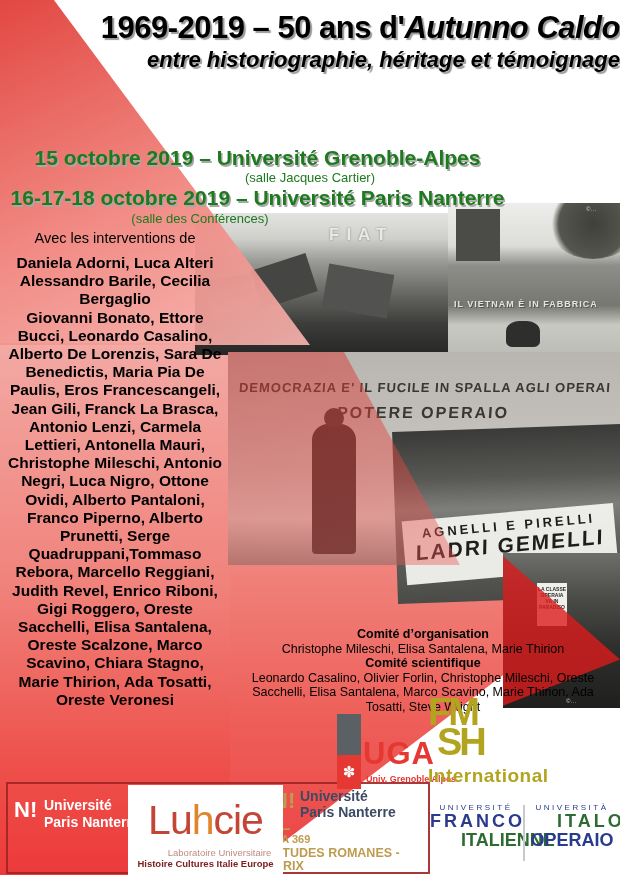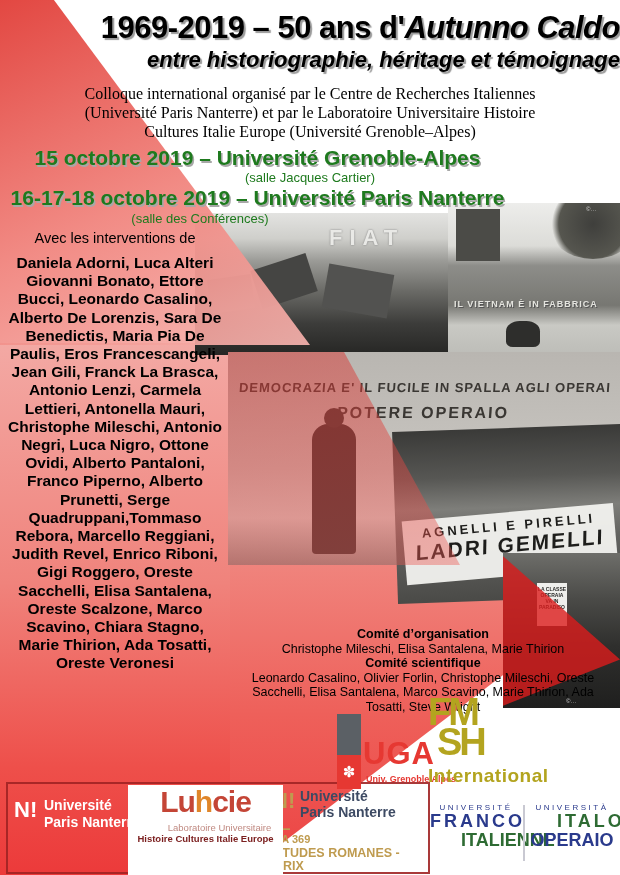--- a/index.html
+++ b/index.html
@@ -56,21 +56,21 @@
 
   
   .avec{left:18px;top:230px;width:194px;z-index:5;font-size:14.5px;text-align:center;color:#000;}
   .speakers{left:5px;top:254px;width:220px;z-index:5;font-size:15.5px;font-weight:bold;
     line-height:18.2px;text-align:center;color:#000;}
 
   
   .photo{z-index:2;overflow:hidden;}
   .ph-fiat{left:195px;top:213px;width:253px;height:142px;
     background:linear-gradient(180deg,#e3e3e1 0%,#cfcfcb 18%,#9a9a96 34%,#6a6a66 55%,#3c3c3a 78%,#262624 100%);}
-  .fiat-roof{position:absolute;left:118px;top:12px;color:#e9e9e6;font-size:22px;font-weight:bold;
+  .fiat-roof{position:absolute;left:118px;top:12px;color:#e9e9e6;font-size:17px;font-weight:bold;
     letter-spacing:7px;text-shadow:0 0 2px #777;padding-left:16px;}
   .flag{position:absolute;background:#454543;}
   .f1{left:60px;top:48px;width:58px;height:40px;transform:rotate(-18deg);}
   .f2{left:130px;top:56px;width:66px;height:44px;transform:rotate(10deg);background:#525250;}
   .f3{left:14px;top:64px;width:44px;height:34px;transform:rotate(-8deg);background:#5c5c58;}
   .ph-vietnam{left:448px;top:203px;width:172px;height:165px;
     background:linear-gradient(180deg,#ededeb 0%,#dcdcd8 26%,#8d8d89 38%,#777772 62%,#c9c9c4 74%,#b7b7b2 100%);}
   .viet-tree{position:absolute;right:-18px;top:-14px;width:90px;height:70px;border-radius:50%;
     background:radial-gradient(circle,#3f3f3c 0%,#56564f 60%,transparent 72%);}
   .viet-house{position:absolute;left:8px;top:6px;width:44px;height:52px;background:#4b4b47;}
@@ -129,21 +129,21 @@
   .ea-l2{font-size:12.5px;font-weight:bold;}
   .ea-l3{font-size:11.5px;}
   .ufi{left:430px;top:803px;width:188px;height:60px;display:flex;}
   .ufi-col{width:92px;text-align:center;}
   .ufi-div{width:2px;background:#c9c9d2;margin:2px 1px;}
   .ufi-top{font-size:8px;letter-spacing:2.5px;color:#2a3a8c;}
   .ufi-mid,.ufi-bot{font-size:18px;font-weight:bold;line-height:19px;}
   .navy{color:#2a3a8c;} .grn{color:#2e6b33;padding-left:31px;}
   .ufi .ufi-mid{letter-spacing:3px;}
   .luhcie{left:128px;top:785px;width:155px;height:90px;background:#ffffff;text-align:center;}
-  .luh-word{font-size:30px;font-weight:bold;color:#c44536;margin-top:0;letter-spacing:-1px;}
+  .luh-word{font-size:41px;font-weight:normal;color:#c44536;margin-top:12px;letter-spacing:-1px;}
   .luh-word .h{color:#e0862a;}
   .luh-sub1{font-size:9.5px;color:#c08a82;margin-top:3px;margin-left:28px;}
   .luh-sub2{font-size:9.5px;font-weight:bold;color:#7c2020;}
   .pn-white{left:14px;top:795px;width:150px;height:60px;color:#ffffff;}
   .pn-mark-white{color:#ffffff;position:absolute;left:0;top:4px;}
   .pn-white-name{position:absolute;left:30px;top:2px;font-size:14px;font-weight:bold;line-height:17px;color:#fff;}
 </style>
 </head>
 <body>
 
@@ -183,29 +183,29 @@
 
   <div class="abs wedge-top"></div>
   <div class="abs overlay-democrazia"></div>
   <div class="abs overlay-crowd"></div>
   <div class="abs frame-bottom"></div>
 
   <div class="abs hdr title">
     <span>1969-2019 – 50 ans d'</span><span class="it">Autunno Caldo</span>
   </div>
   <div class="abs hdr subtitle">entre historiographie, héritage et témoignage</div>
-  <div class="abs colloque" style="z-index:5;">Colloque international organisé par le Centre de Recherches Italiennes (Université Paris Nanterre) et par le Laboratoire Universitaire Histoire Cultures Italie Europe (Université Grenoble–Alpes)</div>
   <div class="abs date date1" style="z-index:5;">15 octobre 2019 – Université Grenoble-Alpes</div>
   <div class="abs salle salle1" style="z-index:5;">(salle Jacques Cartier)</div>
   <div class="abs date date2" style="z-index:5;">16-17-18 octobre 2019 – Université Paris Nanterre</div>
   <div class="abs salle salle2" style="z-index:5;">(salle des Conférences)</div>
 
   <div class="abs avec">Avec les interventions de</div>
   <div class="abs speakers">
     <div>Daniela Adorni, Luca Alteri</div>
+    <div>Alessandro Barile, Cecilia Bergaglio</div>
     <div>Giovanni Bonato, Ettore Bucci, Leonardo Casalino, Alberto De Lorenzis, Sara De Benedictis, Maria Pia De Paulis, Eros Francescangeli, Jean Gili, Franck La Brasca, Antonio Lenzi, Carmela Lettieri, Antonella Mauri, Christophe Mileschi, Antonio Negri, Luca Nigro, Ottone Ovidi, Alberto Pantaloni, Franco Piperno, Alberto Prunetti, Serge Quadruppani,Tommaso Rebora, Marcello Reggiani, Judith Revel, Enrico Riboni, Gigi Roggero, Oreste Sacchelli, Elisa Santalena, Oreste Scalzone, Marco Scavino, Chiara Stagno, Marie Thirion, Ada Tosatti, Oreste Veronesi</div>
   </div>
 
   <div class="abs comites">
     <div class="b">Comité d’organisation</div>
     <div>Christophe Mileschi, Elisa Santalena, Marie Thirion</div>
     <div class="b">Comité scientifique</div>
     <div>Leonardo Casalino, Olivier Forlin, Christophe Mileschi, Oreste Sacchelli,  Elisa Santalena, Marco Scavino, Marie Thirion, Ada Tosatti, Steve Wright</div>
   </div>
 

